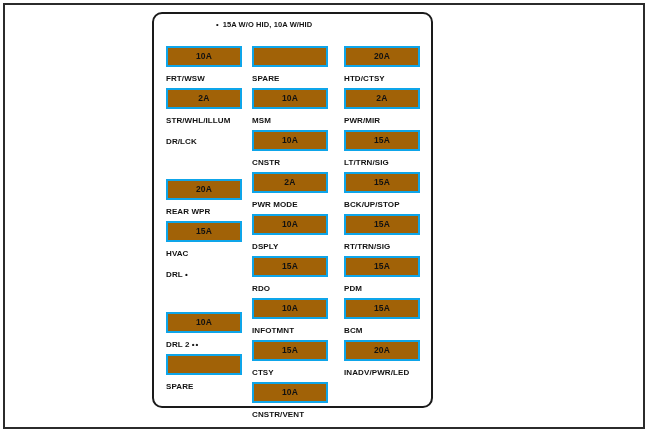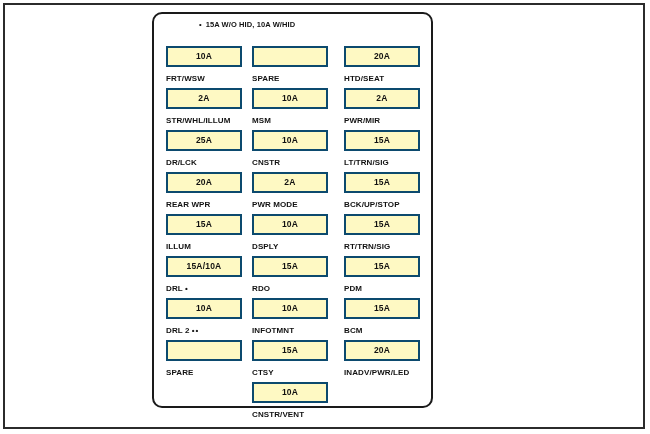--- a/index.html
+++ b/index.html
@@ -36,21 +36,21 @@
     height: 396px;
     border: 2px solid #1a1a1a;
     border-radius: 10px;
     box-sizing: border-box;
     background: #ffffff;
   }
 
   
   .notes {
     position: absolute;
-    left: 199px;
+    left: 216px;
     top: 20px;
     width: 200px;
   }
   .note-line {
     font-size: 7.5px;
     color: #111111;
     line-height: 10.5px;
     white-space: nowrap;
     letter-spacing: 0.1px;
     font-weight: bold;
@@ -77,23 +77,23 @@
   .col-2 { left: 252px; top: 46px; }
   .col-3 { left: 344px; top: 46px; }
 
   .fuse-cell {
     height: 42px;
     position: relative;
   }
   .fuse-box {
     width: 76px;
     height: 21px;
-    border: 2px solid #0c4a6e;
+    border: 2px solid #0ea5e9;
     box-sizing: border-box;
-    background: #fef9c3;
+    background: #a16207;
     display: flex;
     align-items: center;
     justify-content: center;
   }
   .fuse-amp {
     font-size: 8.5px;
     font-weight: bold;
     color: #111111;
     letter-spacing: 0.2px;
     line-height: 1;
@@ -133,41 +133,35 @@
         </div>
         <div class="fuse-label"><span>FRT/WSW</span></div>
       </div>
       <div class="fuse-cell">
         <div class="fuse-box">
           <span class="fuse-amp">2A</span>
         </div>
         <div class="fuse-label"><span>STR/WHL/ILLUM</span></div>
       </div>
       <div class="fuse-cell">
-        <div class="fuse-box">
-          <span class="fuse-amp">25A</span>
-        </div>
         <div class="fuse-label"><span>DR/LCK</span></div>
       </div>
       <div class="fuse-cell">
         <div class="fuse-box">
           <span class="fuse-amp">20A</span>
         </div>
         <div class="fuse-label"><span>REAR WPR</span></div>
       </div>
       <div class="fuse-cell">
         <div class="fuse-box">
           <span class="fuse-amp">15A</span>
         </div>
-        <div class="fuse-label"><span>ILLUM</span></div>
-      </div>
-      <div class="fuse-cell">
-        <div class="fuse-box">
-          <span class="fuse-amp">15A/10A</span>
-        </div>
+        <div class="fuse-label"><span>HVAC</span></div>
+      </div>
+      <div class="fuse-cell">
         <div class="fuse-label"><span>DRL</span> <span class="marker"> •</span></div>
       </div>
       <div class="fuse-cell">
         <div class="fuse-box">
           <span class="fuse-amp">10A</span>
         </div>
         <div class="fuse-label"><span>DRL 2</span> <span class="marker"> ••</span></div>
       </div>
       <div class="fuse-cell">
         <div class="fuse-box">
@@ -230,21 +224,21 @@
           <span class="fuse-amp">10A</span>
         </div>
         <div class="fuse-label"><span>CNSTR/VENT</span></div>
       </div>
     </div>
   <div class="column col-3">
       <div class="fuse-cell">
         <div class="fuse-box">
           <span class="fuse-amp">20A</span>
         </div>
-        <div class="fuse-label"><span>HTD/SEAT</span></div>
+        <div class="fuse-label"><span>HTD/CTSY</span></div>
       </div>
       <div class="fuse-cell">
         <div class="fuse-box">
           <span class="fuse-amp">2A</span>
         </div>
         <div class="fuse-label"><span>PWR/MIR</span></div>
       </div>
       <div class="fuse-cell">
         <div class="fuse-box">
           <span class="fuse-amp">15A</span>

